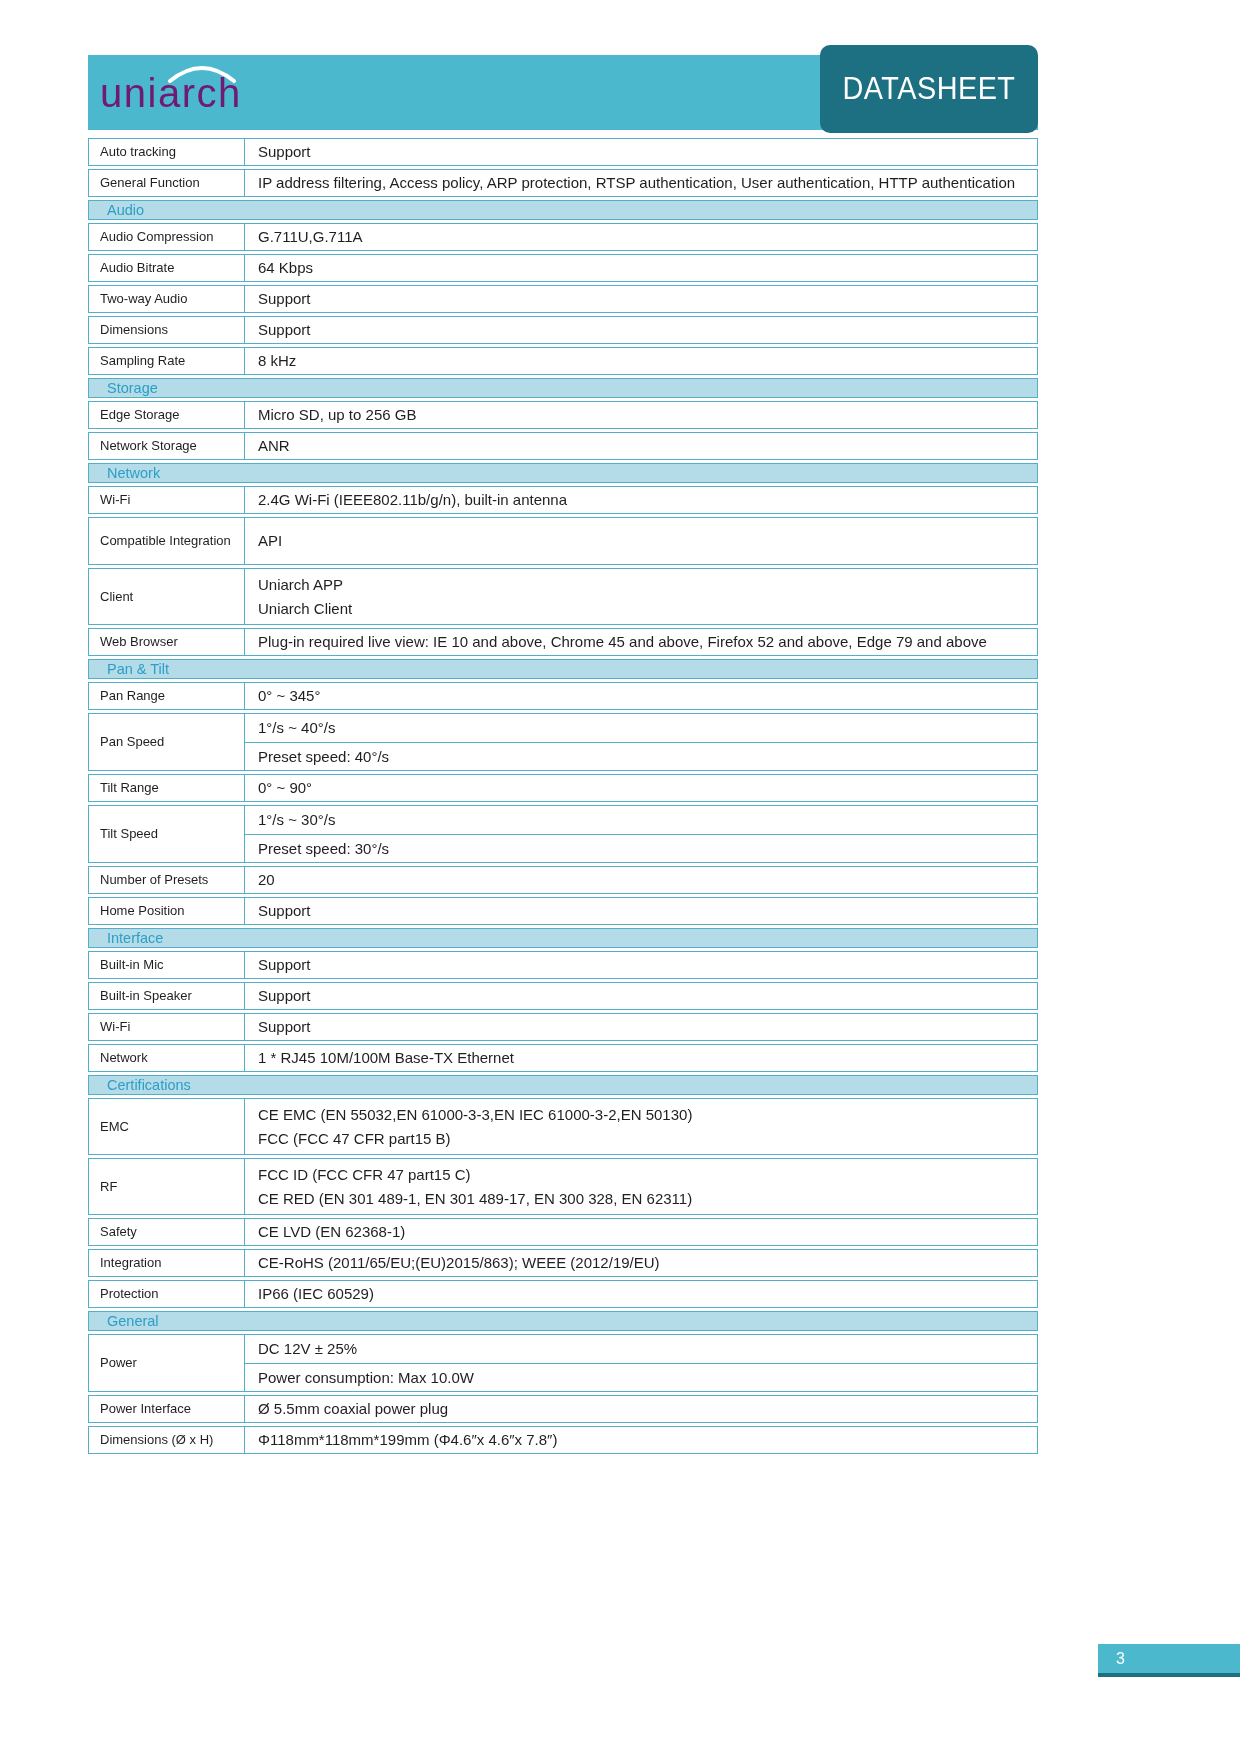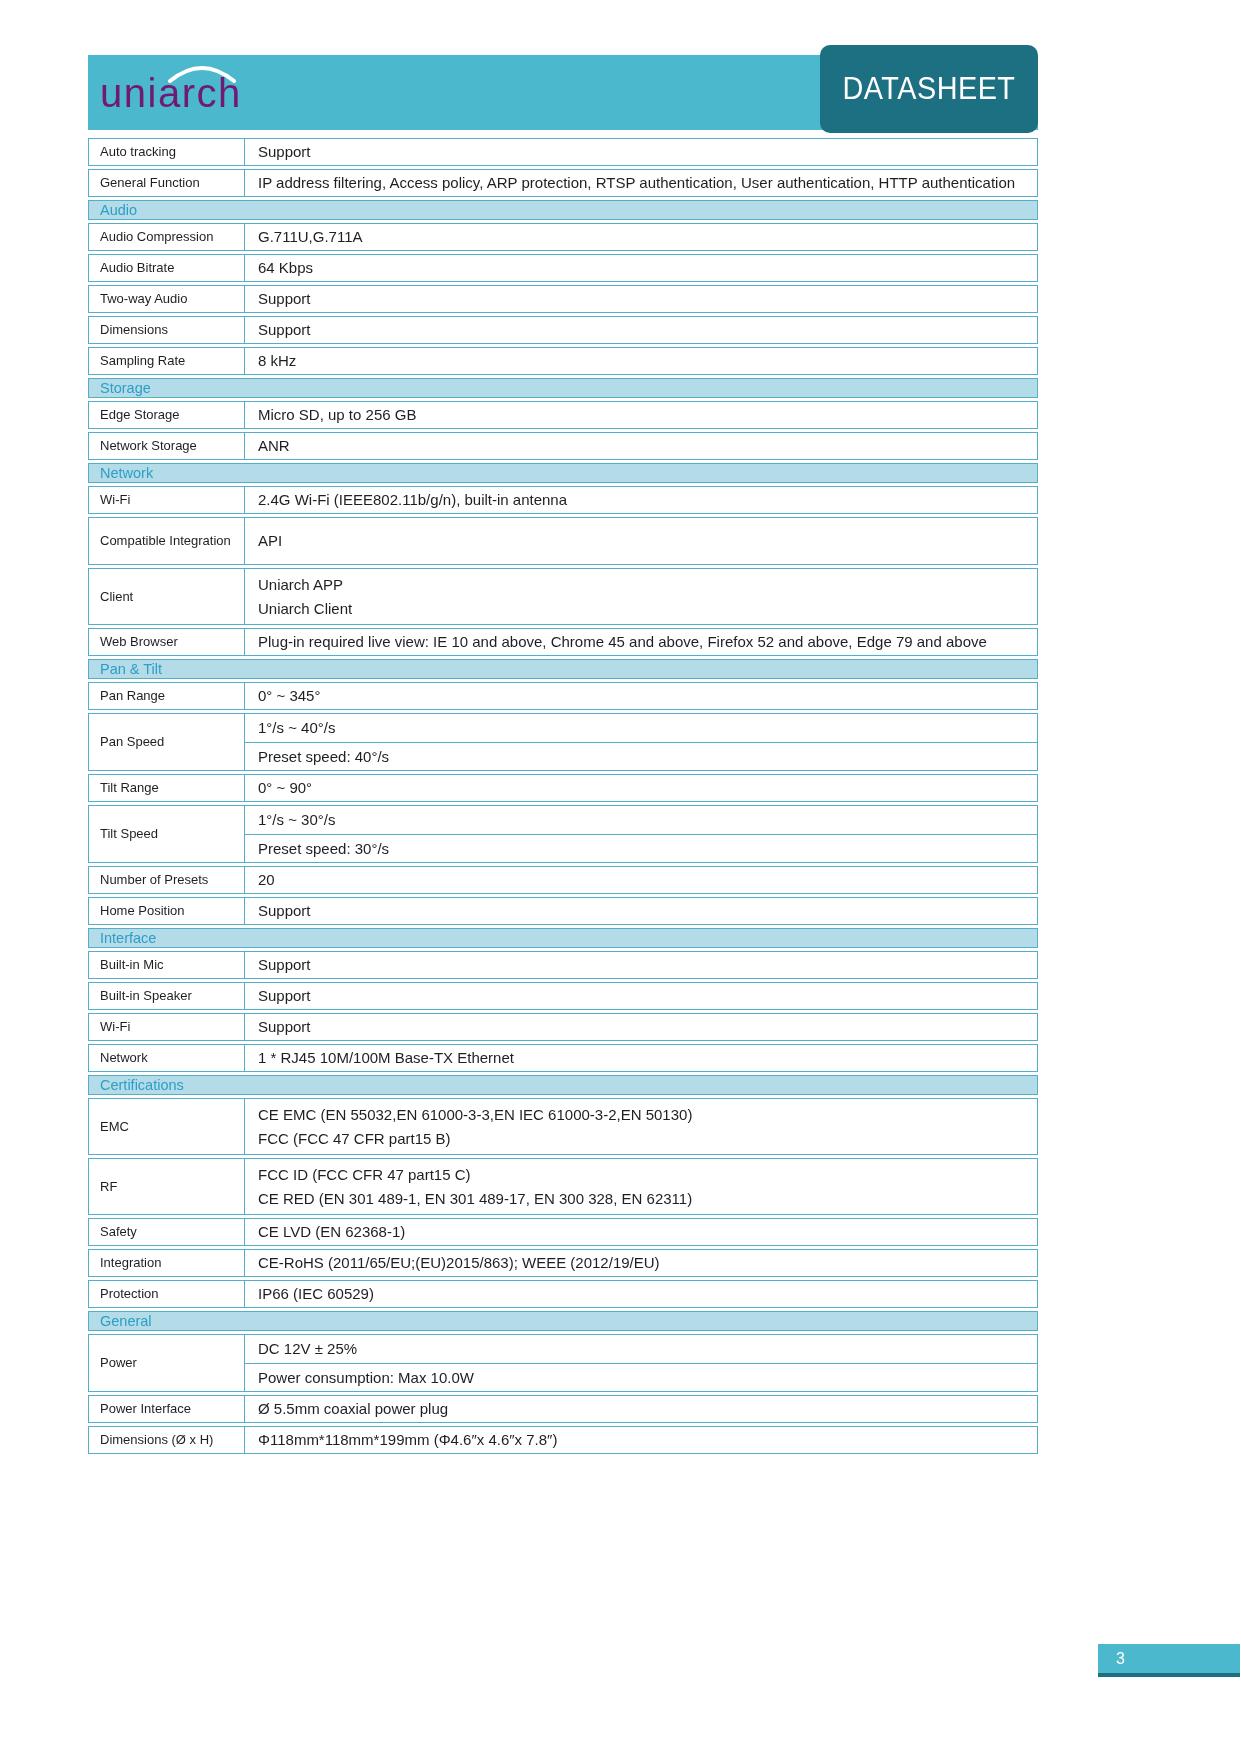--- a/index.html
+++ b/index.html
@@ -62,21 +62,21 @@
     position: absolute;
     left: 88px; top: 138px;
     width: 950px;
   }
   .section-header {
     height: 20px;
     line-height: 18px;
     background: var(--secbg, #B3DBE8);
     color: var(--sectext, #2D9EC6);
     font-size: 14.5px;
-    padding-left: 11px;
+    padding-left: 18px;
     border: 1px solid var(--border, #54AEC8);
     margin-bottom: 3px;
   }
   .row {
     display: flex;
     border: 1px solid var(--border, #54AEC8);
     margin-bottom: 3px;
     background: #ffffff;
   }
   .cell.label {

